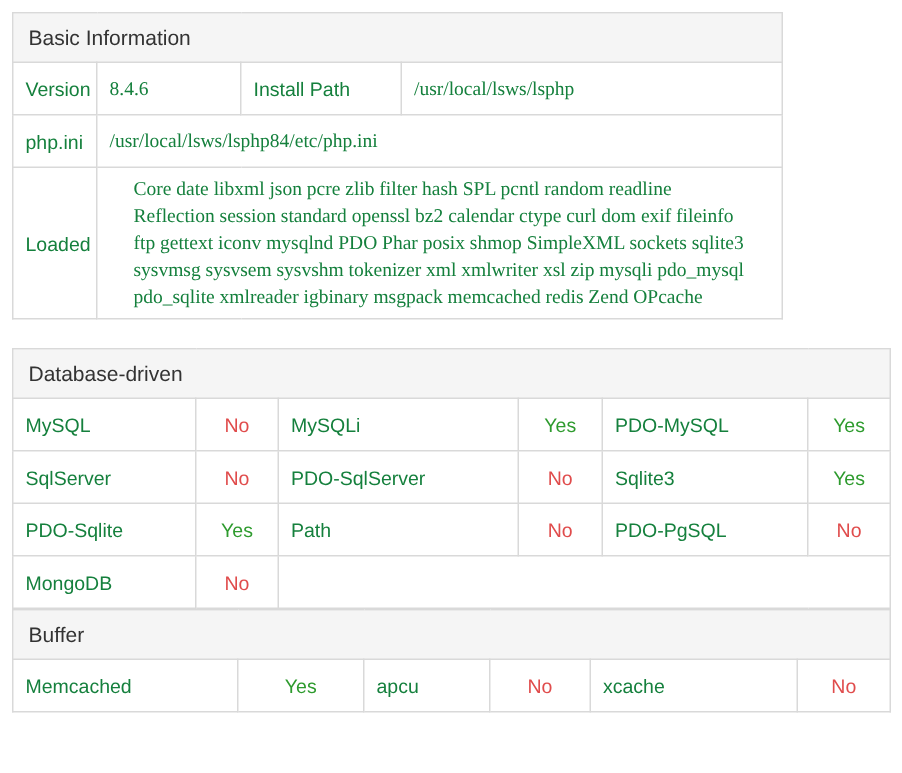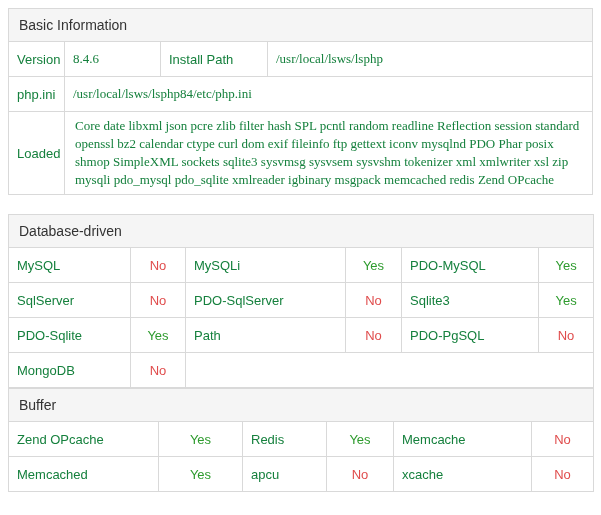--- a/index.html
+++ b/index.html
@@ -12,21 +12,21 @@
     width: 601px;
     height: 515px;
     box-sizing: border-box;
     padding: 8px;
     background: #ffffff;
     overflow: hidden;
   }
   table.info-table {
     border-collapse: collapse;
     table-layout: fixed;
-    width: 585px;
+    width: 514px;
     background: #ffffff;
   }
   table.info-table.mb-lg { margin-bottom: 19px; }
   table.info-table.mb-md { }
   th.section-header {
     background: #f5f5f5;
     border: 1px solid #d9d9d9;
     height: 32px;
     font-size: 14px;
     font-weight: 400;
@@ -43,21 +43,21 @@
     vertical-align: middle;
     overflow: hidden;
     white-space: nowrap;
   }
   td.cell.label { text-align: left; }
   td.cell.value { text-align: left; font-family: Liberation Serif, serif; }
   td.cell.status { text-align: center; }
   td.cell.wrap {
     white-space: normal;
     line-height: 18px;
-    padding: 5px 10px;
+    padding: 5px 24px;
     height: auto;
   }
 </style>
 </head>
 <body>
 
 <div class="page">
 
   <section>
     <table class="info-table mb-lg">
@@ -150,28 +150,20 @@
           <col style="width: 138px;">
           <col style="width: 62px;">
         </colgroup>
       <thead>
         <tr>
           <th class="section-header" colspan="6">Buffer</th>
         </tr>
       </thead>
       <tbody>
           <tr>
-            <td class="cell label">Zend OPcache</td>
-            <td class="cell status" style="color: rgb(46, 155, 46);">Yes</td>
-            <td class="cell label">Redis</td>
-            <td class="cell status" style="color: rgb(46, 155, 46);">Yes</td>
-            <td class="cell label">Memcache</td>
-            <td class="cell status" style="color: rgb(224, 76, 76);">No</td>
-          </tr>
-          <tr>
             <td class="cell label">Memcached</td>
             <td class="cell status" style="color: rgb(46, 155, 46);">Yes</td>
             <td class="cell label">apcu</td>
             <td class="cell status" style="color: rgb(224, 76, 76);">No</td>
             <td class="cell label">xcache</td>
             <td class="cell status" style="color: rgb(224, 76, 76);">No</td>
           </tr>
         </tbody>
     </table>
   </section>

